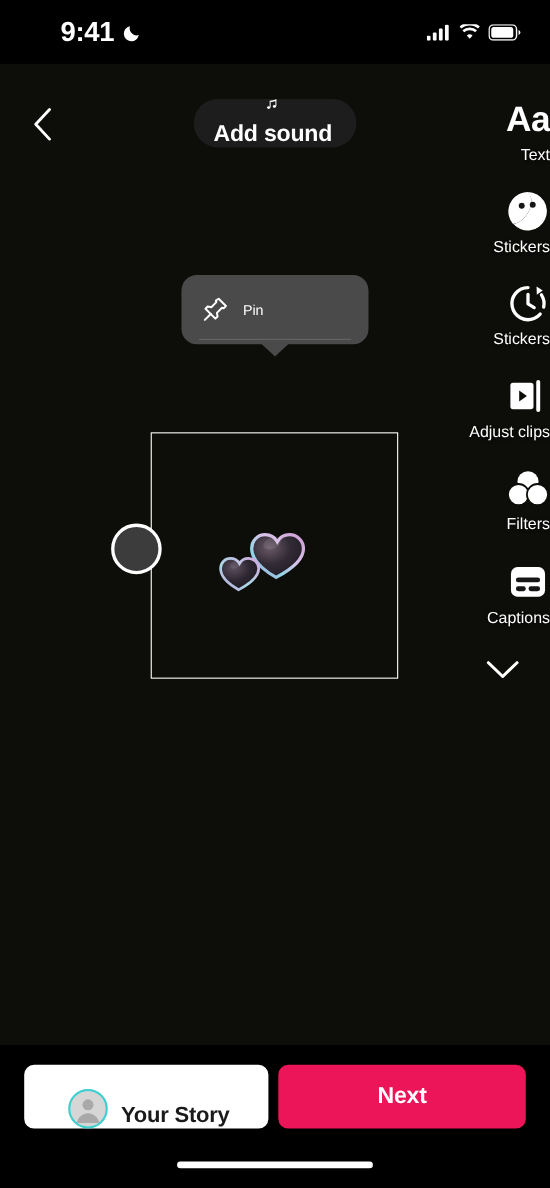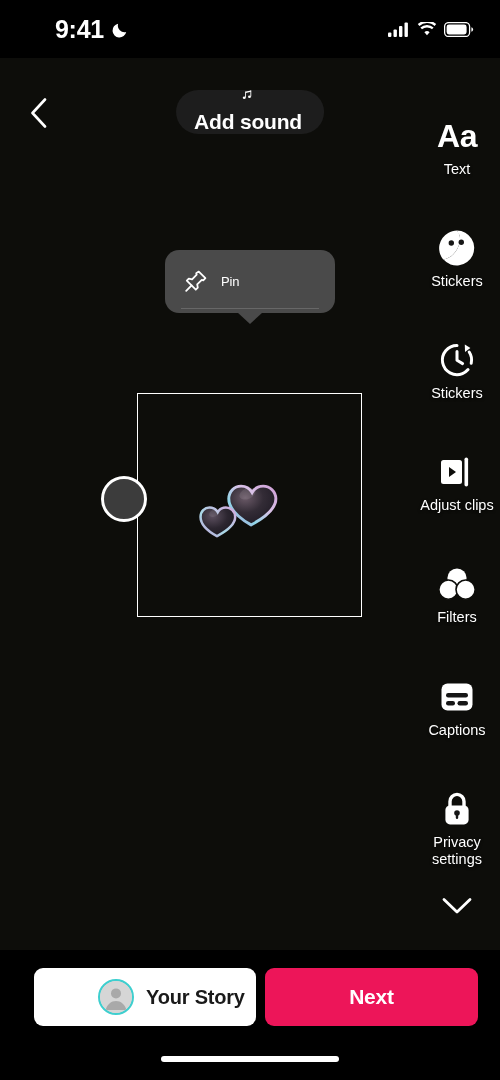--- a/index.html
+++ b/index.html
@@ -66,24 +66,23 @@
   .toolrail {
     position: absolute; right: 0; top: 88px;
     width: 86px;
     display: flex; flex-direction: column;
     align-items: center;
     z-index: 25;
   }
   .tool {
     width: 86px;
     display: flex; flex-direction: column;
-    align-items: center;
+    align-items: flex-end;
     margin-bottom: 22px;
     cursor: pointer;
-    margin-top: 28px;
   }
   .tool .ticon {
     height: 40px; width: 40px;
     display: flex; align-items: center; justify-content: center;
     margin-bottom: 5px;
   }
   .tool .tlabel {
     color: #fff; font-size: 14.5px; font-weight: 400;
     text-align: center; line-height: 1.18;
     text-shadow: 0 1px 3px rgba(0,0,0,.7);
@@ -172,25 +171,24 @@
   .actions {
     position: absolute; top: 18px; left: 22px;
     display: flex; gap: 9px;
     width: 456px;
   }
   .story-btn {
     flex: 0 0 222px;
     height: 58px;
     background: #fff;
     border-radius: 9px;
-    display: flex; align-items: center;
-    padding-left: 64px;
+    display: flex; align-items: flex-end;
+    padding-left: 40px;
     gap: 12px;
     cursor: pointer;
-    margin-left: 12px;
   }
   .story-btn .slabel {
     color: #1a1a1a; font-size: 20px; font-weight: 600;
     letter-spacing: -0.2px;
   }
   .avatar {
     width: 36px; height: 36px;
     border-radius: 50%;
     border: 2px solid #3ecfcf;
     display: flex; align-items: center; justify-content: center;
@@ -329,32 +327,20 @@
         <svg width="36" height="32" viewBox="0 0 36 32">
           <rect x="2.5" y="2.5" width="31" height="27" rx="6" fill="#fff"></rect>
           <rect x="7" y="12" width="22" height="4.4" rx="2.2" fill="#161616"></rect>
           <rect x="7" y="20" width="9" height="4.4" rx="2.2" fill="#161616"></rect>
           <rect x="18.5" y="20" width="10.5" height="4.4" rx="2.2" fill="#161616"></rect>
         </svg>
       </div>
       <span class="tlabel">Captions</span>
     </div>
 
-    <div class="tool">
-      <div class="ticon">
-        <svg width="32" height="36" viewBox="0 0 32 36">
-          <path d="M9 15V10.4a7 7 0 0 1 14 0V15" fill="none" stroke="#fff" stroke-width="3.4"></path>
-          <rect x="4.4" y="14.4" width="23.2" height="19" rx="4.6" fill="#fff"></rect>
-          <circle cx="16" cy="22" r="2.8" fill="#161616"></circle>
-          <rect x="14.8" y="22" width="2.4" height="6" rx="1.2" fill="#161616"></rect>
-        </svg>
-      </div>
-      <span class="tlabel">Privacy
-settings</span>
-    </div>
 
     <div class="collapse-btn">
       <svg width="30" height="18" viewBox="0 0 30 18">
         <path d="M2 2.5L15 15 28 2.5" fill="none" stroke="#fff" stroke-width="2.8" stroke-linecap="round" stroke-linejoin="round"></path>
       </svg>
     </div>
   </div>
 
   <div class="frame"></div>
 

